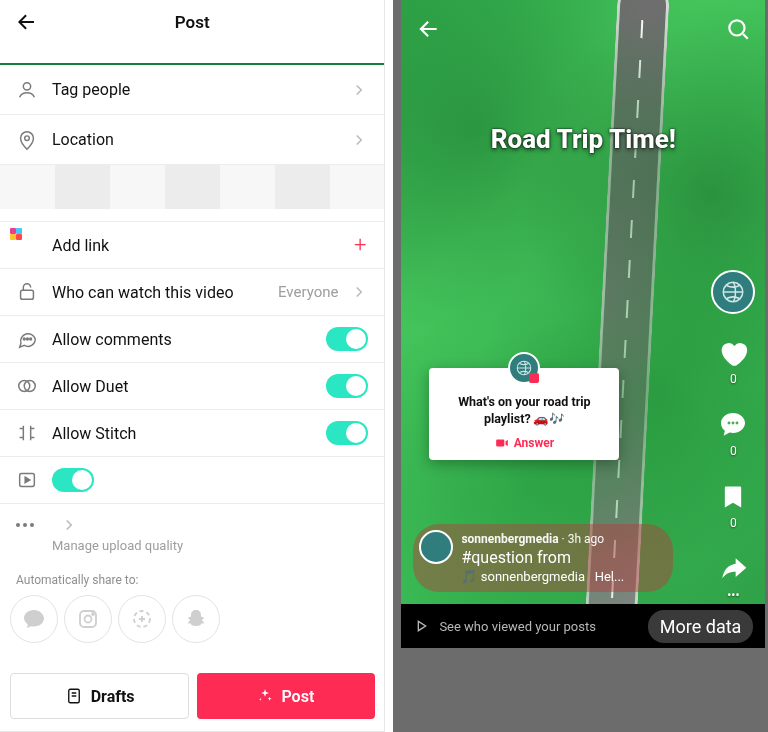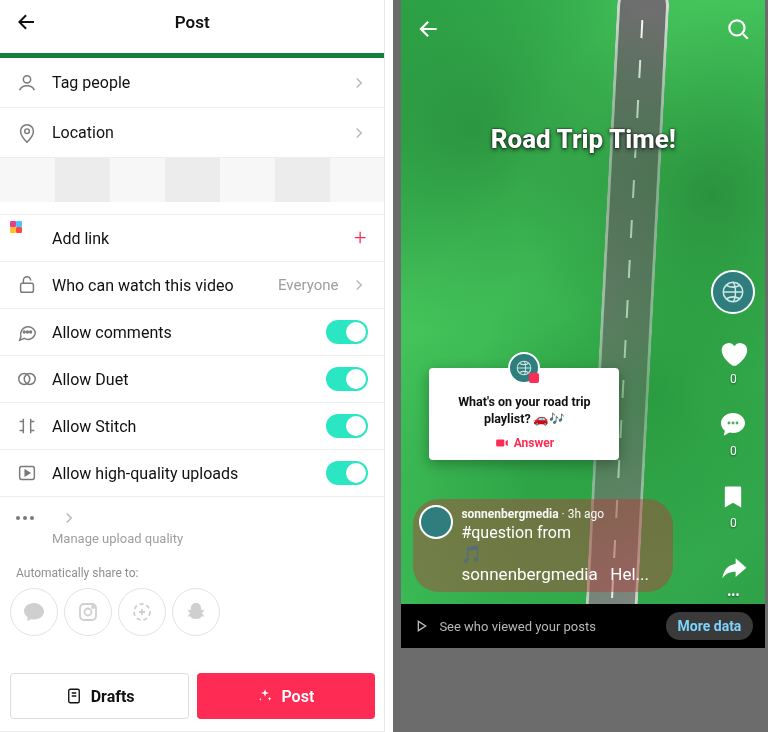--- a/index.html
+++ b/index.html
@@ -7,21 +7,21 @@
   .col{height:732px;position:relative}
   .left{width:391px;background:#fff;border:1px solid #e8e8e8;border-top:none;border-left:none}
   .gap{width:8px;background:#fff}
   .right{width:380px;background:#6c6c6c;overflow:hidden}
   .right-inner{position:absolute;left:8px;top:0;width:364px;height:648px;background:#000}
 
   
   .hdr{height:44px;display:flex;align-items:center;padding:0 12px;position:relative}
   .hdr .title{position:absolute;left:0;right:0;text-align:center;font-size:17px;font-weight:600;color:#111}
   .back{width:28px;height:28px;display:flex;align-items:center;justify-content:center;color:#111;z-index:1}
-  .opt-group{margin-top:9px;border-top:5px solid #15803d}
+  .opt-group{margin-top:19px;border-top:2px solid #15803d}
   .opt{height:50px;display:flex;align-items:center;padding:0 16px;border-bottom:1px solid #ededed;background:#fff}
   .opt51{height:47px}
   .icon{width:22px;height:22px;margin-right:14px;color:#7a7a7a;flex:none}
   .opt-label{flex:1;font-size:16px;color:#111}
   .chev{width:18px;height:18px;color:#b9b9b9;margin-left:8px;flex:none}
   .right-text{font-size:15px;color:#9e9e9e;margin-right:4px}
   .plus{font-size:22px;color:#fe2c55;font-weight:300;line-height:1;margin-right:2px}
   .thumbs{height:44px;background:#f7f7f7;display:flex}
   .thumbs .sq{flex:1;height:100%}
   .thumbs .sq.dark{background:#ececec}
@@ -69,23 +69,23 @@
   .rail{position:absolute;right:10px;top:270px;display:flex;flex-direction:column;align-items:center;gap:22px;color:#fff}
   .rail .ritem{display:flex;flex-direction:column;align-items:center;gap:2px}
   .rail .ricon{width:34px;height:34px;display:flex;align-items:center;justify-content:center}
   .rail .rcount{font-size:12px;color:#fff;text-shadow:0 1px 2px rgba(0,0,0,.5)}
   .rail .brand{width:44px;height:44px;border-radius:50%;background:#2f7d7d;border:2px solid #fff;display:flex;align-items:center;justify-content:center}
   .rail .disc{width:44px;height:44px;border-radius:50%;background:radial-gradient(circle,#8a8a8a 0 30%,#333 31% 60%,#000 61% 100%);margin-top:24px}
   .caption{position:absolute;left:12px;bottom:56px;width:260px;background:rgba(184,60,60,.45);border-radius:26px;padding:8px 10px 8px 48px;color:#fff;font-size:12px}
   .caption .cavatar{position:absolute;left:6px;top:6px;width:34px;height:34px;border-radius:50%;background:#2f7d7d;border:2px solid #fff}
   .caption .row1{opacity:.95}
   .caption .row2{font-size:16px;margin-top:2px}
-  .caption .row3{font-size:17px;margin-top:2px}
+  .caption .row3{font-size:13px;margin-top:2px}
   .bottombar{position:absolute;left:0;right:0;bottom:0;height:44px;background:#000;display:flex;align-items:center;padding:0 12px;color:#b7b7b7;font-size:13px}
-  .bottombar .pill{margin-left:auto;background:#3a3a3a;color:#7dd3fc;border-radius:16px;padding:6px 12px;font-size:14px;font-weight:700}
+  .bottombar .pill{margin-left:auto;background:#3a3a3a;color:#ffffff;border-radius:16px;padding:6px 12px;font-size:18px;font-weight:400}
   svg{display:block}
 </style>
 </head>
 <body>
 
 <div class="col left">
   <div class="hdr">
     <div class="back">
       <svg width="24" height="24" viewBox="0 0 24 24">
           <path d="M20 11H7.8l5-5L11.4 4.6 4 12l7.4 7.4L12.8 18l-5-5H20z" fill="currentColor"></path>
@@ -187,21 +187,20 @@
       <span class="opt-label">Allow Stitch</span>
       <span class="togg"></span>
     </div>
     <div class="opt opt51">
       <span class="icon">
           <svg width="22" height="22" viewBox="0 0 24 24" fill="none" stroke="currentColor" stroke-width="1.6">
             <rect x="4" y="5" width="16" height="14" rx="2"></rect>
             <path d="M10 9l5 3-5 3z" fill="currentColor"></path>
           </svg>
         </span>
-      <span class="opt-label">Allow high-quality uploads</span>
       <span class="togg"></span>
     </div>
   </div>
 
   <div class="more-wrap">
     <div class="more">
       <span class="dots3">
           <span></span>
           <span></span>
           <span></span>

